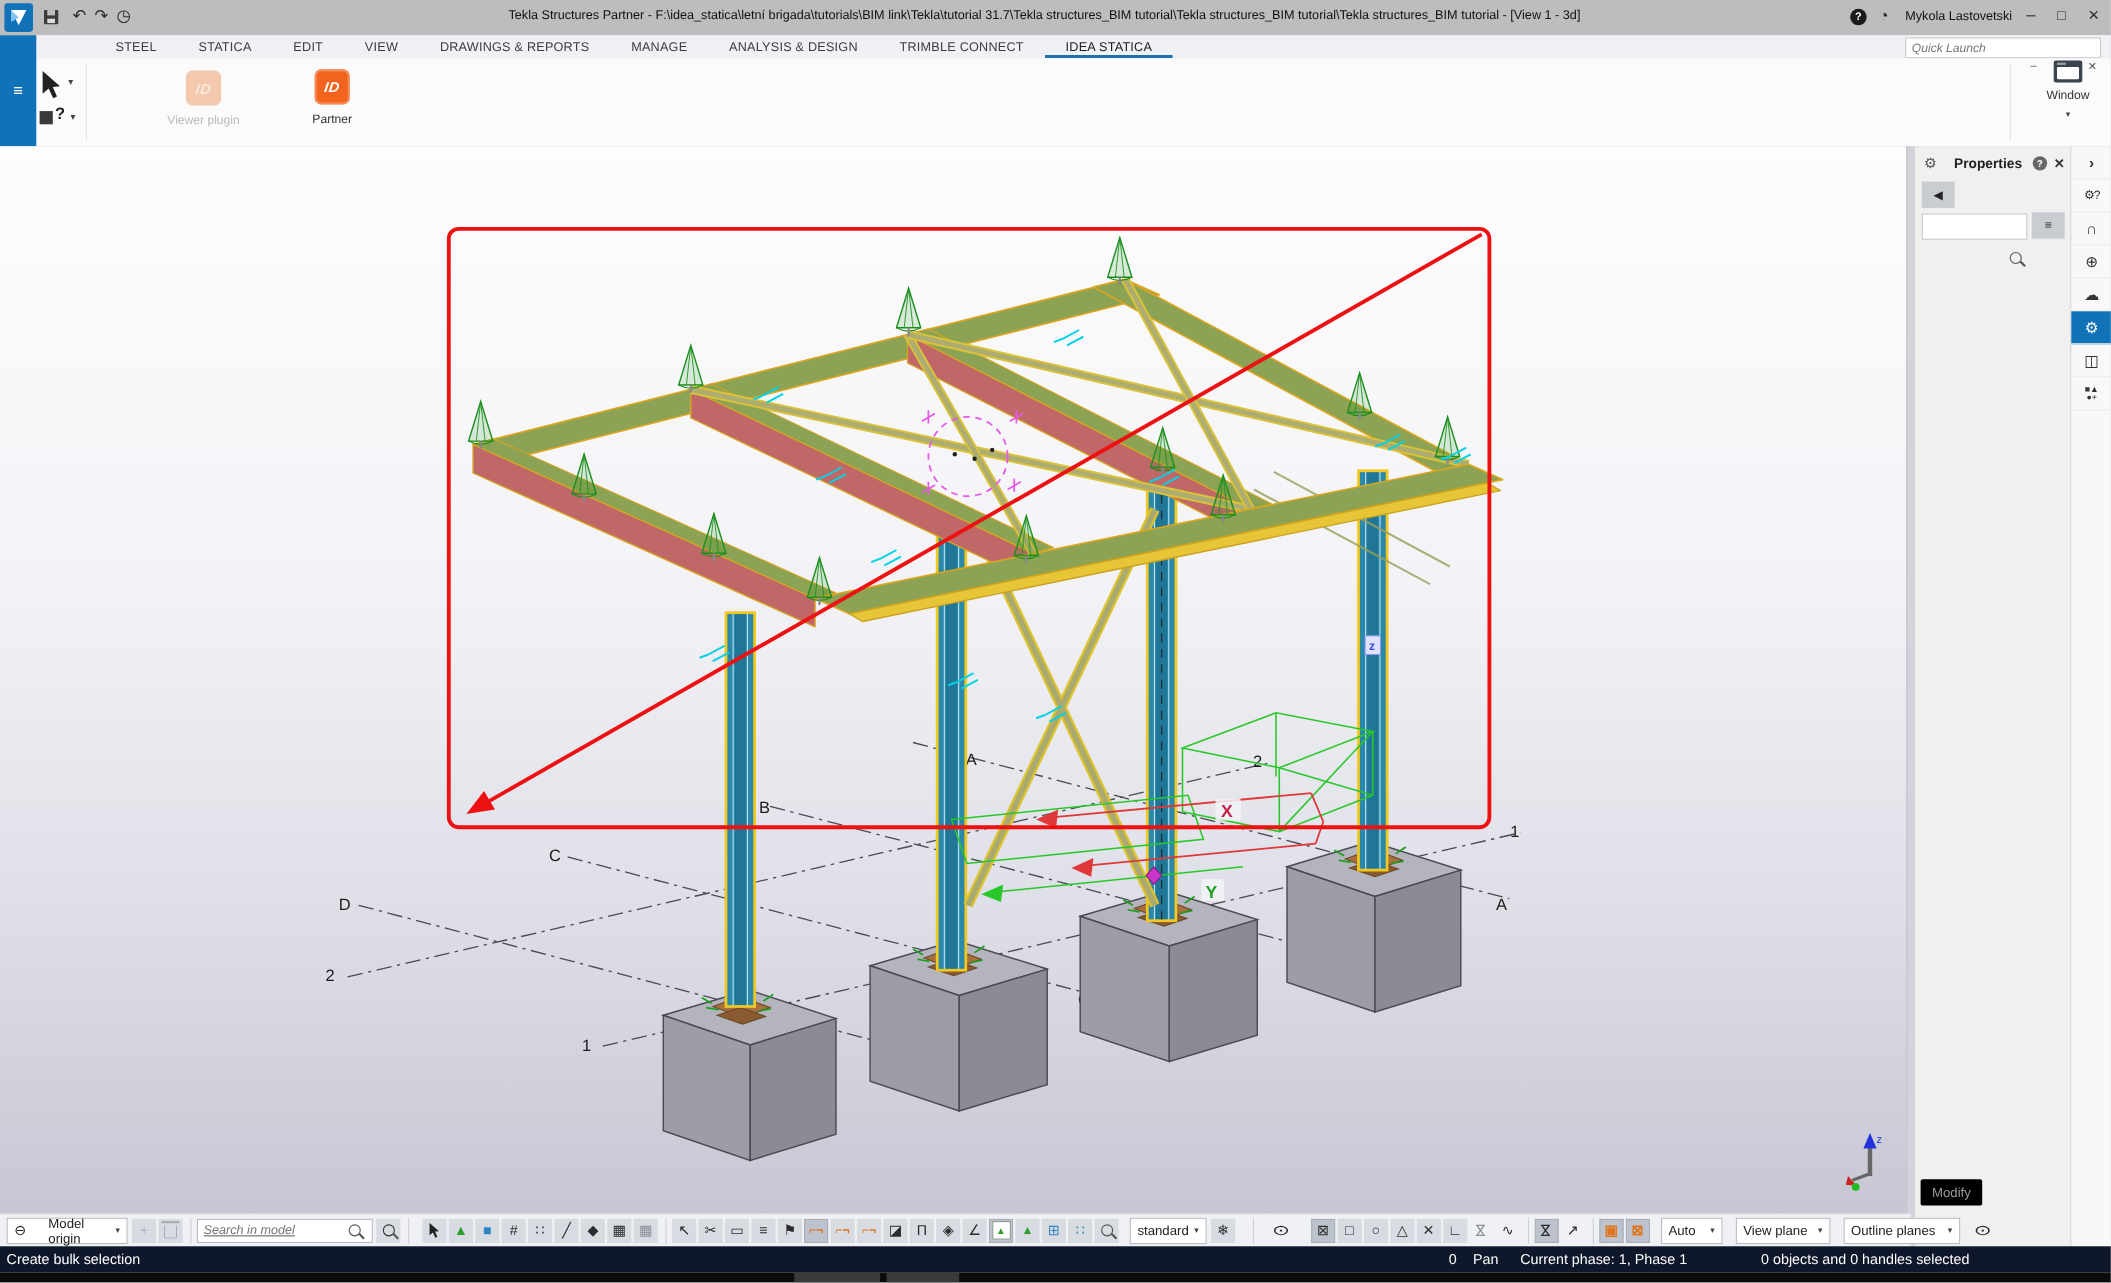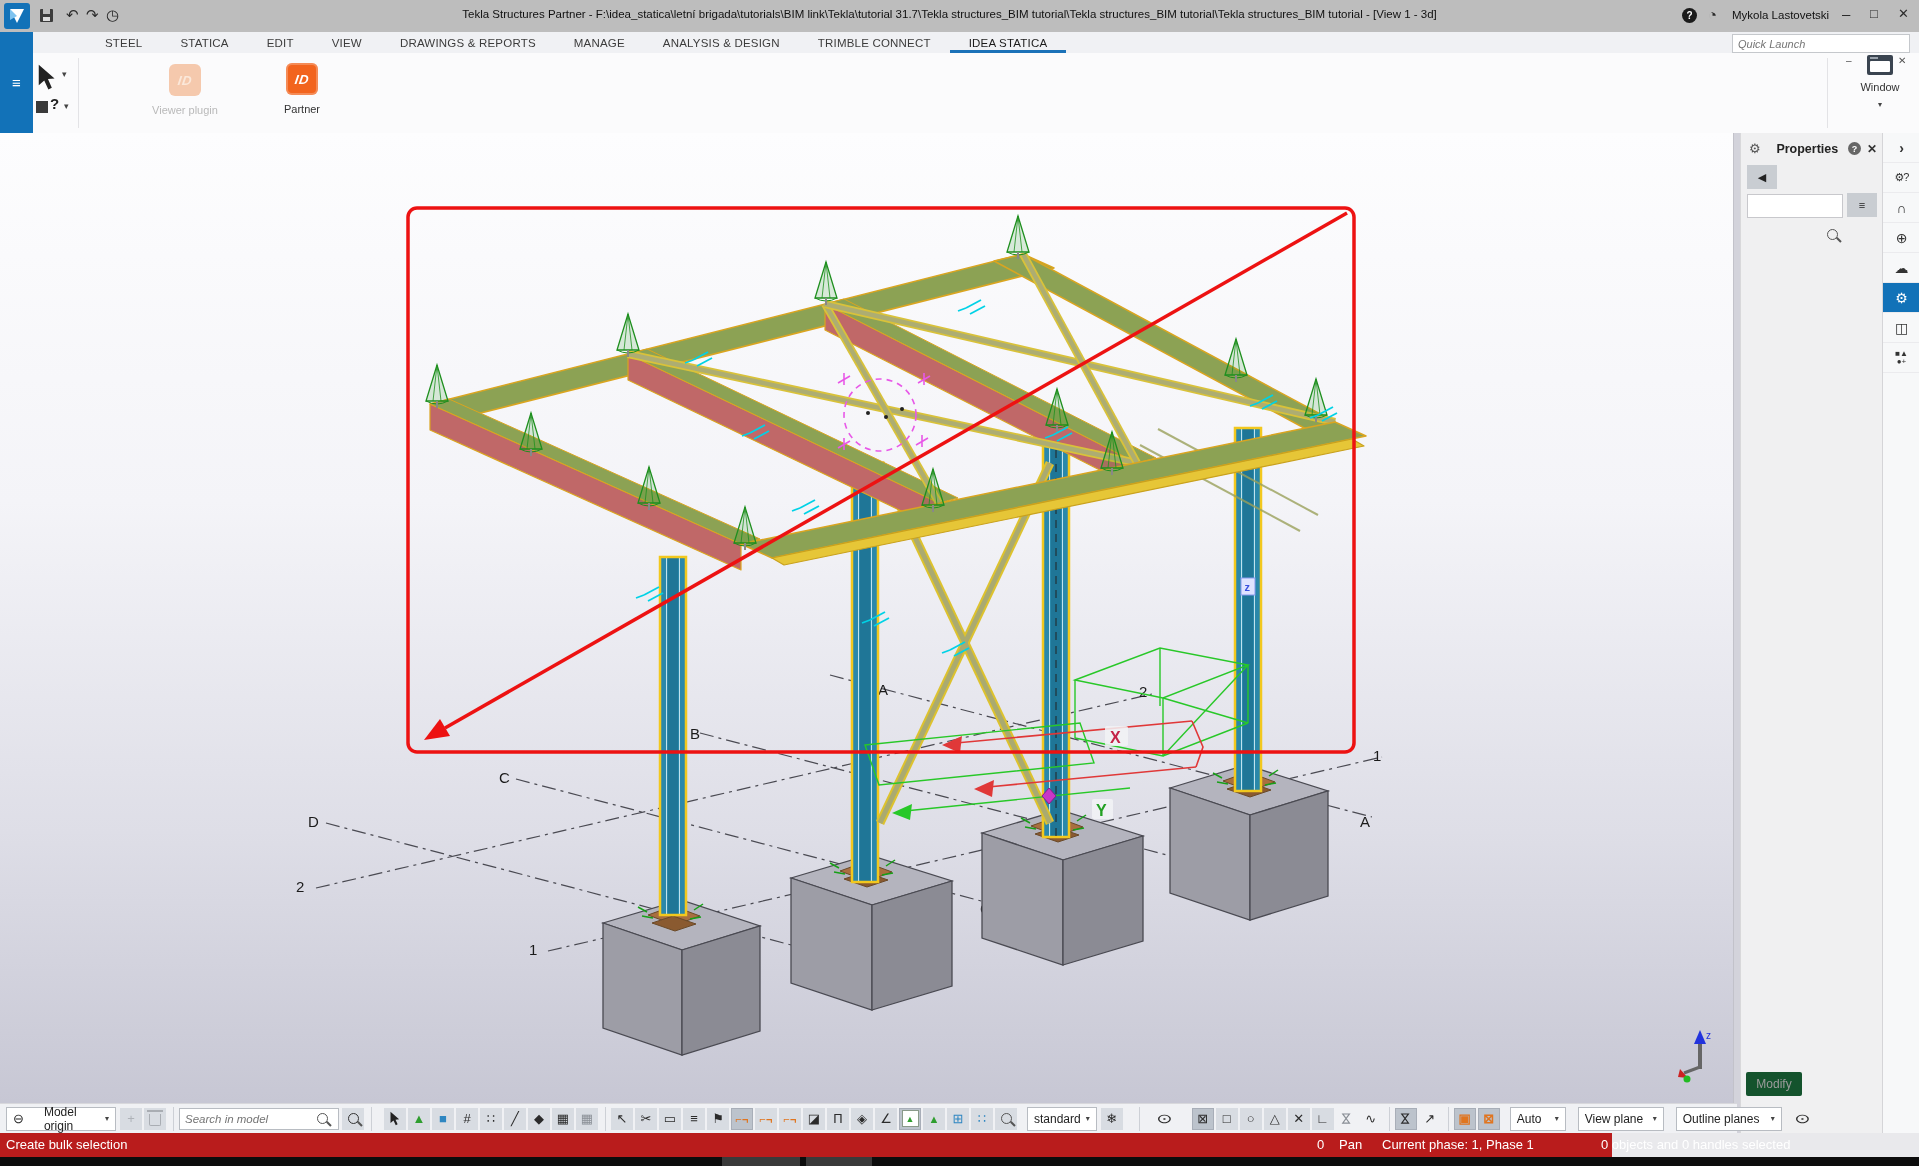--- a/index.html
+++ b/index.html
@@ -36,47 +36,47 @@
   .small-ctl{font-size:10px;color:#555;}
   
   .viewport{left:0;top:133px;width:1733px;height:970px;background:linear-gradient(#fdfdfe 0%,#f4f4f8 38%,#dedee7 72%,#c7c7d4 100%);}
   .vdivider{left:1733px;top:133px;width:7px;height:1000px;background:#d3d3db;border-left:1px solid #c2c2ca;}
   
   .props{left:1740px;top:133px;width:142px;height:1000px;background:#f0f0f1;border-left:1px solid #d8d8da;}
   .props-header{display:flex;align-items:center;padding:8px 6px 6px 8px;}
   .props-title{font-size:12.5px;font-weight:bold;color:#222;margin-left:6px;flex:1;text-align:center;}
   .mini-btn{width:30px;height:24px;background:#c9cdd2;display:flex;align-items:center;justify-content:center;font-size:11px;color:#222;}
   .props-search{left:6px;top:61px;width:86px;height:22px;border:1px solid #c8c8cc;background:#fff;font-size:11px;padding:0 4px;font-family:"Liberation Sans",sans-serif;}
-  .modify-btn{left:5px;top:939px;width:56px;height:24px;background:#14532d;color:#9b9b9b;font-size:12px;border-radius:2px;text-align:center;line-height:24px;}
+  .modify-btn{left:5px;top:939px;width:56px;height:24px;background:#000000;color:#9b9b9b;font-size:12px;border-radius:2px;text-align:center;line-height:24px;}
   
   .sidestrip{left:1882px;top:133px;width:37px;height:1000px;background:#f7f8f9;border-left:1px solid #d5d5d8;}
   .strip-item{width:37px;height:29px;display:flex;align-items:center;justify-content:center;font-size:14px;color:#333;border-bottom:1px solid #ebebee;}
   .strip-item.sel{background:#1272b8;color:#fff;}
   .shapes-glyph{font-size:8px;line-height:8px;white-space:pre-line;text-align:center;}
   
   .toolbar{left:0;top:1103px;width:1737px;height:30px;background:#f0f1f4;border-top:1px solid #d8d8dc;display:flex;align-items:center;padding-left:6px;box-sizing:border-box;}
   .tbtn{width:22px;height:22px;background:#d8dce2;margin-right:2px;display:flex;align-items:center;justify-content:center;font-size:13px;color:#2b2b2b;flex:none;}
   .tbtn.pressed{background:#bcc3cc;box-shadow:inset 0 0 0 1px #a8aeb8;}
   .tbtn.flat{background:none;}
   .tbtn.dis{color:#aeb2b8;}
   .t-sep{width:1px;height:24px;background:#cdd0d6;margin:0 5px;flex:none;}
   .dd{height:22px;background:#fff;border:1px solid #b8bcc2;display:flex;align-items:center;font-size:12px;color:#222;padding:0 6px;margin-right:4px;flex:none;}
   .dd .car{font-size:8px;margin-left:5px;color:#444;}
-  .search-model{width:148px;height:20px;border:1px solid #b8bcc2;background:#fff;font-size:11.5px;font-style:italic;color:#666;padding:0 5px;font-family:"Liberation Sans",sans-serif;flex:none;}
+  .search-model{width:148px;height:20px;border:1px solid #b8bcc2;background:#fff;font-size:11.5px;font-style:italic;color:#666;padding:0 5px;font-family:"Liberation Sans",sans-serif;flex:none;text-decoration:underline;}
   .mag{width:9px;height:9px;border:1.6px solid #555;border-radius:50%;position:relative;flex:none;}
   .mag::after{content:"";position:absolute;width:6px;height:1.6px;background:#555;transform:rotate(45deg);right:-5px;bottom:-2px;}
   .trash{width:10px;height:11px;border:1.5px solid #a9adb3;border-top:none;border-radius:0 0 2px 2px;position:relative;margin-top:3px;}
   .trash::before{content:"";position:absolute;top:-4px;left:-3px;right:-3px;height:2px;background:#a9adb3;}
   .g-green{color:#2f9e2f;} .g-blue{color:#2e86c1;} .g-orange{color:#e0751f;font-weight:bold;font-size:11px;}
   .g-dim{color:#8a8f96;}
   .rot90{display:inline-block;transform:rotate(90deg);}
   .eyeg{display:inline-block;transform:scaleX(1.5);}
   .boxed{background:#fff;border:1px solid #8a9a8a;width:15px;height:15px;display:flex;align-items:center;justify-content:center;font-size:9px;}
   
-  .statusbar{left:0;top:1133px;width:1612px;height:24px;background:#b91c1c;color:#fff;font-size:13px;}
+  .statusbar{left:0;top:1133px;width:1919px;height:24px;background:#0f172a;color:#fff;font-size:13px;}
   .statusbar span{position:absolute;top:4px;white-space:nowrap;}
   .bottomstrip{left:0;top:1157px;width:1919px;height:9px;background:#0c0c0c;}
   .bs-seg{top:0;height:9px;background:#3a3a3a;}
   .glabel{font-size:15px;fill:#1b1b1b;font-family:"Liberation Sans",sans-serif;}
 </style>
 </head>
 <body>
 
 <div id="app">
 

